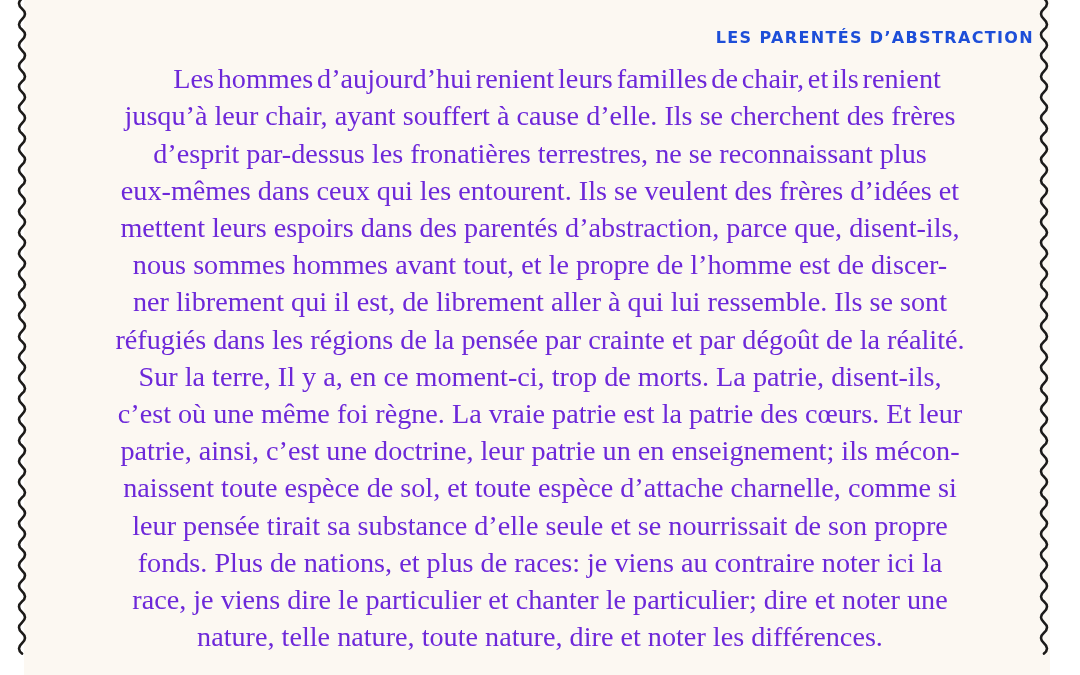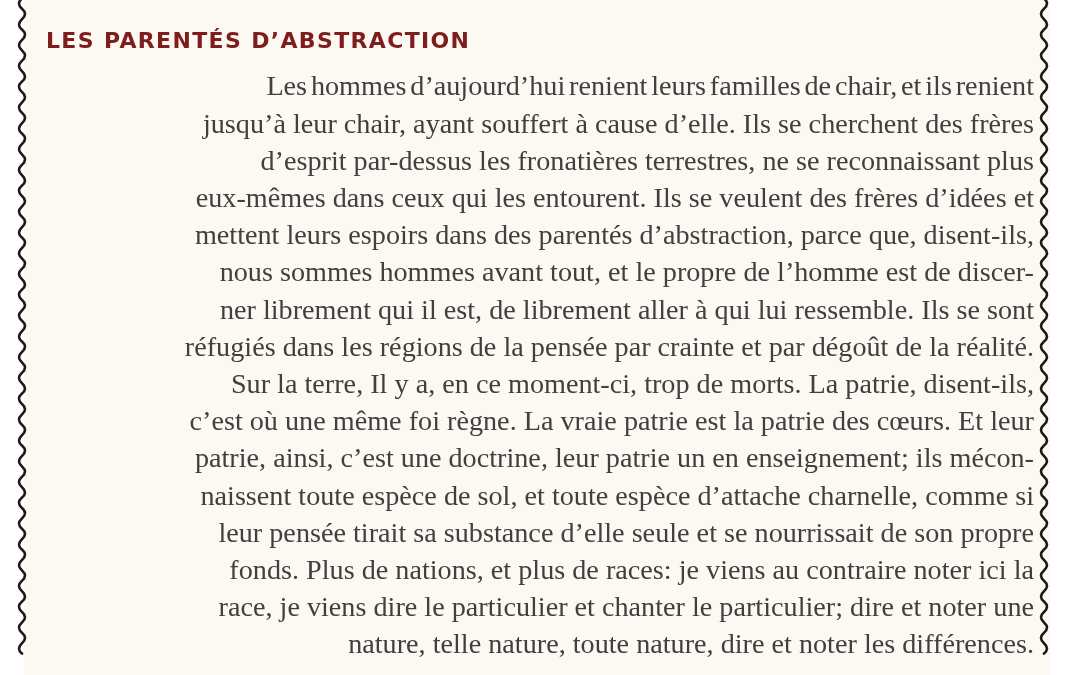--- a/index.html
+++ b/index.html
@@ -48,36 +48,36 @@
     top: 0;
     width: 1080px;
     height: 675px;
     box-sizing: border-box;
     padding: 0 46px;
   }
 
   #doc-title {
     margin: 0;
     padding-top: 28px;
-    text-align: left;
+    text-align: right;
     font-family: "DejaVu Sans", "Liberation Sans", sans-serif;
-    font-size: 22px;
+    font-size: 16px;
     font-weight: 700;
     letter-spacing: 1.35px;
-    color: #7f1d1d;
+    color: #1d4ed8;
     line-height: 1.2;
   }
 
   #body-text {
     margin: 0;
     padding-top: 13px;
     font-size: 28.2px;
     line-height: 37.2px;
-    color: #404040;
-    text-align: right;
+    color: #6d28d9;
+    text-align: center;
     white-space: pre-wrap;
     word-spacing: 0px;
   }
 
   .tline {
     display: block;
     white-space: pre;
   }
   .tline.first { text-indent: 34px; }
 

